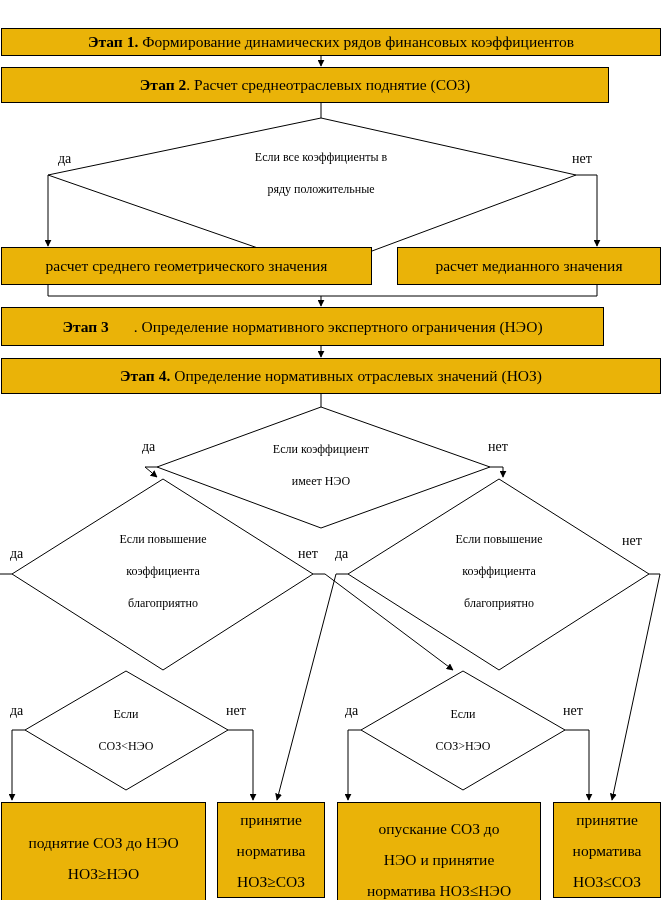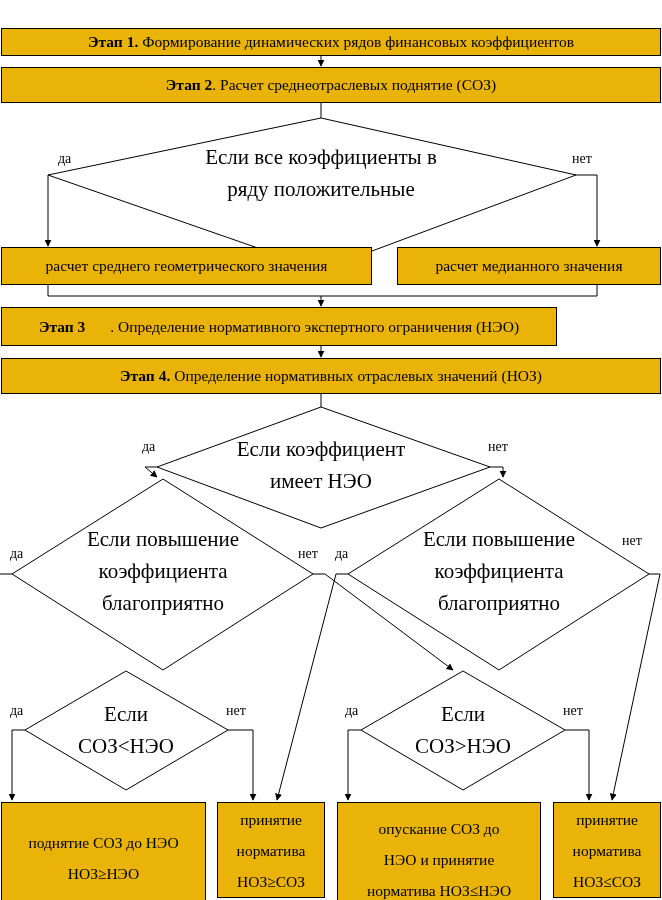--- a/index.html
+++ b/index.html
@@ -5,21 +5,21 @@
   html, body { margin:0; padding:0; background:#ffffff; }
   body { width:662px; height:900px; position:relative; overflow:hidden;
          font-family:"Liberation Serif", "DejaVu Serif", serif; color:#000; }
   svg.lines { position:absolute; left:0; top:0; width:662px; height:900px; }
   .box { position:absolute; box-sizing:border-box; border:1.5px solid #000; background:#eab308;
          display:flex; align-items:center; justify-content:center; text-align:center;
          font-size:15.5px; line-height:1; }
   .box b { font-weight:bold; margin-right:4px; }
   .stage { flex-direction:row; white-space:nowrap; }
   .multi { flex-direction:column; line-height:31px; font-size:15.5px; }
-  .dtext { position:absolute; text-align:center; font-size:21px; line-height:32px; white-space:nowrap; }
+  .dtext { position:absolute; text-align:center; font-size:12px; line-height:32px; white-space:nowrap; }
   .lbl { position:absolute; font-size:14px; line-height:1; }
 </style>
 </head>
 <body>
 
 <svg class="lines" viewBox="0 0 662 900">
   <defs>
     <marker id="ah" viewBox="0 0 10 10" refX="9" refY="5" markerWidth="7" markerHeight="7" orient="auto-start-reverse">
       <path d="M0,0 L10,5 L0,10 z" fill="#000"></path>
     </marker>
@@ -64,40 +64,40 @@
     <polygon points="463,671 565,730 463,790 361,730" fill="#fff"></polygon>
     <polyline points="361,730 348,730 348,800" marker-end="url(#ah)"></polyline>
     <polyline points="565,730 589,730 589,800" marker-end="url(#ah)"></polyline>
   </g>
 </svg>
 
 <div class="box stage" style="left:1px;top:28px;width:660px;height:28px;">
   <b>Этап 1.</b>
   <span>Формирование динамических рядов финансовых коэффициентов</span>
 </div>
-<div class="box stage" style="left:1px;top:67px;width:660px;height:36px;">
+<div class="box stage" style="left:1px;top:67px;width:608px;height:36px;">
   <b style="margin-right:0">Этап 2</b>
   <span>. Расчет среднеотраслевых поднятие (СОЗ)</span>
 </div>
 
 <div class="dtext" style="left:171px;top:141px;width:300px;">
   <div>Если все коэффициенты в</div>
   <div>ряду положительные</div>
 </div>
 <span class="lbl" style="left:58px;top:152px;">да</span>
 <span class="lbl" style="left:572px;top:152px;">нет</span>
 
 <div class="box" style="left:1px;top:247px;width:371px;height:38px;">
   <span>расчет среднего геометрического значения</span>
 </div>
 <div class="box" style="left:397px;top:247px;width:264px;height:38px;">
   <span>расчет медианного значения</span>
 </div>
 
-<div class="box stage" style="left:1px;top:307px;width:556px;height:39px;gap:25px;">
+<div class="box stage" style="left:1px;top:307px;width:603px;height:39px;gap:25px;">
   <b style="margin-right:0">Этап 3</b>
   <span>. Определение нормативного экспертного ограничения (НЭО)</span>
 </div>
 <div class="box stage" style="left:1px;top:358px;width:660px;height:36px;">
   <b>Этап 4.</b>
   <span>Определение нормативных отраслевых значений (НОЗ)</span>
 </div>
 
 <div class="dtext" style="left:221px;top:433px;width:200px;">
   <div>Если коэффициент</div>

